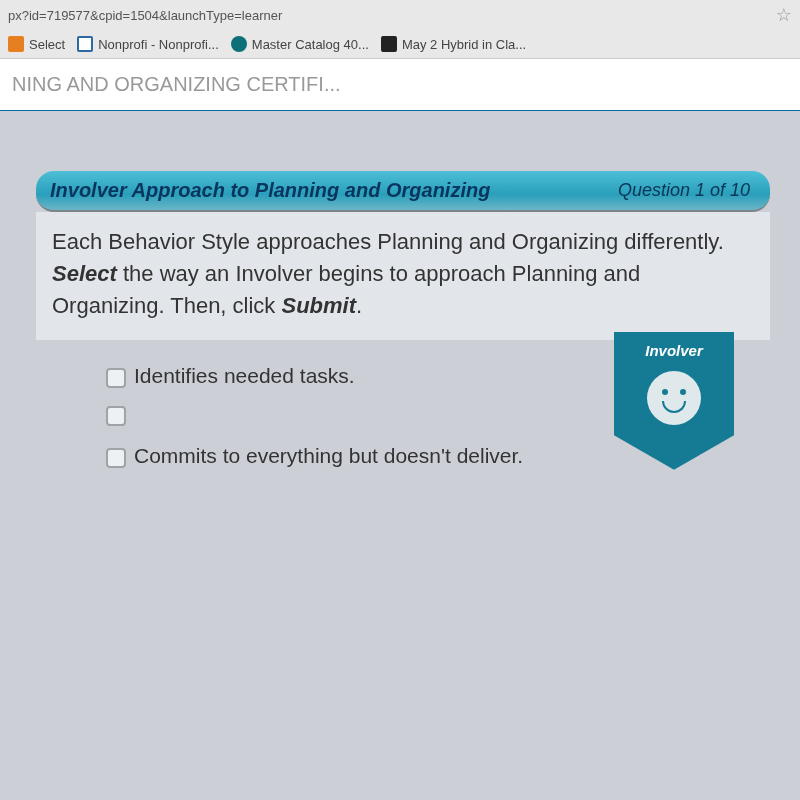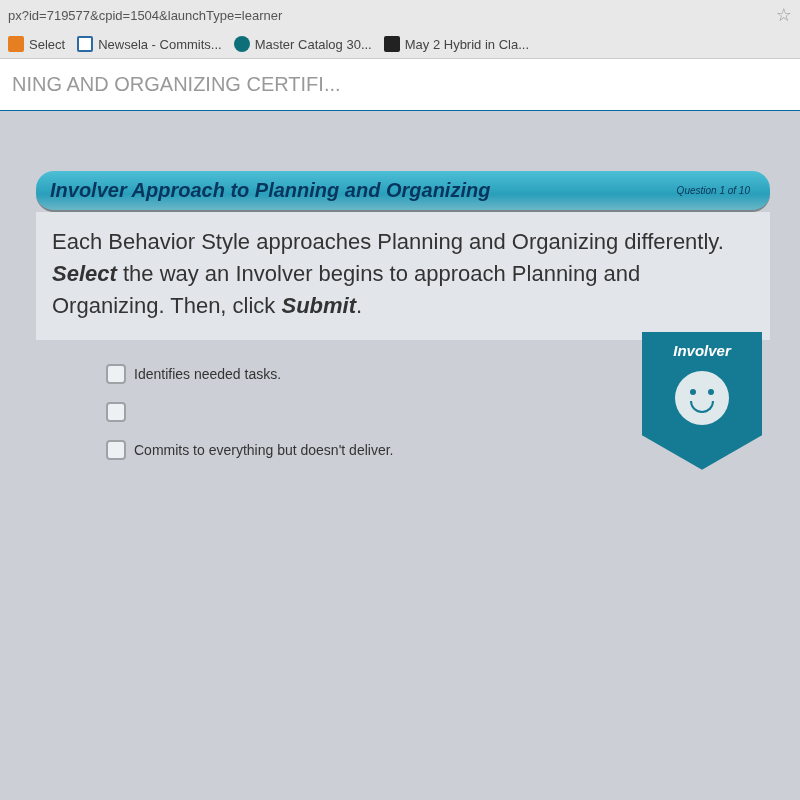--- a/index.html
+++ b/index.html
@@ -55,33 +55,33 @@
       align-items: center;
       border-bottom: 2px solid #7b8488;
       border-radius: 18px;
     }
     .header-bar h2 {
       color: #07355d;
       font-style: italic;
       font-size: 20px;
       font-weight: bold;
     }
-    .qcount { color: #0a3556; font-style: italic; font-size: 10px; margin-right: 6px; }
+    .qcount { color: #0a3556; font-style: italic; font-size: 18px; margin-right: 6px; }
     .prompt {
       background: #e2e6ea;
       padding: 14px 16px 18px 16px;
       color: #333;
       font-size: 22px;
       line-height: 1.45;
     }
     .answers { padding: 24px 10px 10px 70px; position: relative; }
-    .opt { display: flex; align-items: center; gap: 8px; margin-bottom: 18px; font-size: 14px; color: #333; }
+    .opt { display: flex; align-items: flex-end; gap: 8px; margin-bottom: 18px; font-size: 21px; color: #333; }
     .chk { width: 20px; height: 20px; border: 2px solid #9ea3a7; border-radius: 4px; background: #eef1f4; cursor: pointer; flex-shrink: 0; }
     .badge {
-      position: absolute; right: 8px; top: -8px;
+      position: absolute; right: 36px; top: -8px;
       width: 120px; background: #157a94;
       color: #fff; text-align: center; padding-top: 10px;
       clip-path: polygon(0 0, 100% 0, 100% 75%, 50% 100%, 0 75%);
       height: 138px;
     }
     .badge-title { font-weight: bold; font-style: italic; font-size: 15px; margin-bottom: 12px; }
     .face {
       width: 54px; height: 54px; border-radius: 50%;
       background: #dfe9ec; margin: 0 auto; position: relative;
     }
@@ -101,25 +101,25 @@
   <span class="star-icon">☆</span>
 </div>
 
 <div class="bookmarks">
   <div class="bk-item">
     <span class="bk-icon i-orange"></span>
     <span>Select</span>
   </div>
   <div class="bk-item">
     <span class="bk-icon i-blue"></span>
-    <span>Newsela - Commits...</span>
+    <span>Nonprofi - Nonprofi...</span>
   </div>
   <div class="bk-item">
     <span class="bk-icon i-teal"></span>
-    <span>Master Catalog 30...</span>
+    <span>Master Catalog 40...</span>
   </div>
   <div class="bk-item">
     <span class="bk-icon i-dark"></span>
     <span>May 2 Hybrid in Cla...</span>
   </div>
 </div>
 
 <div class="course-title">NING AND ORGANIZING CERTIFI...</div>
 
 <div class="content">

